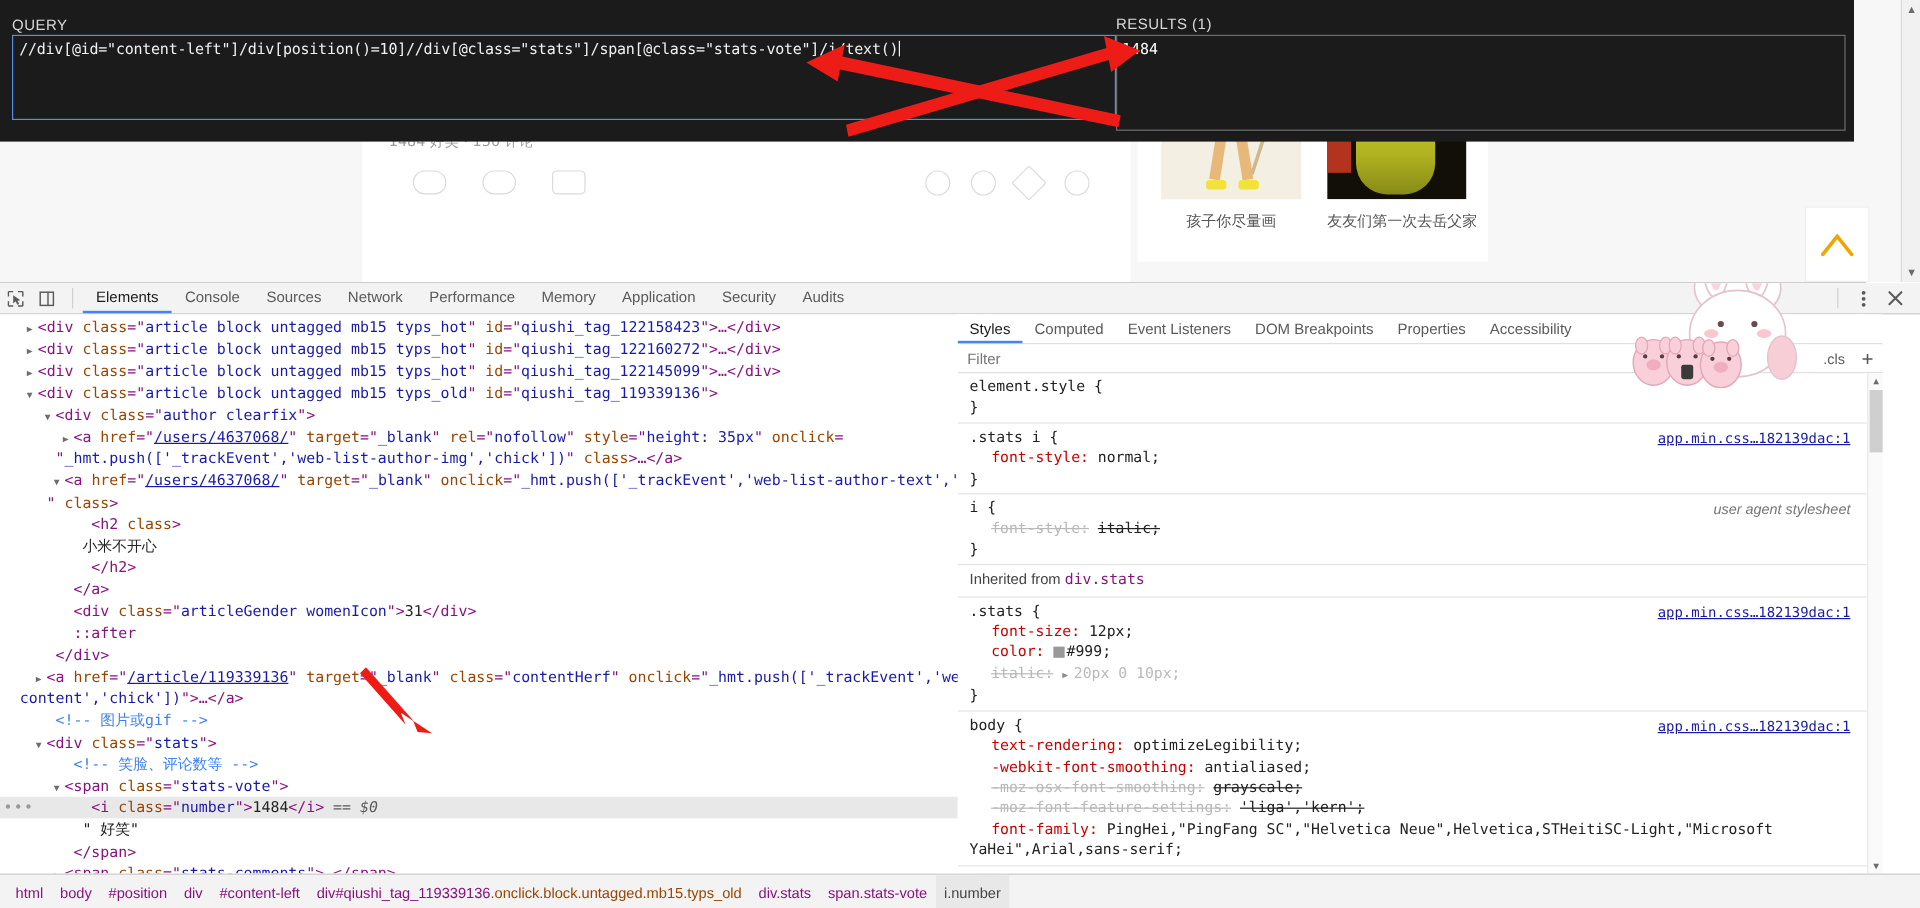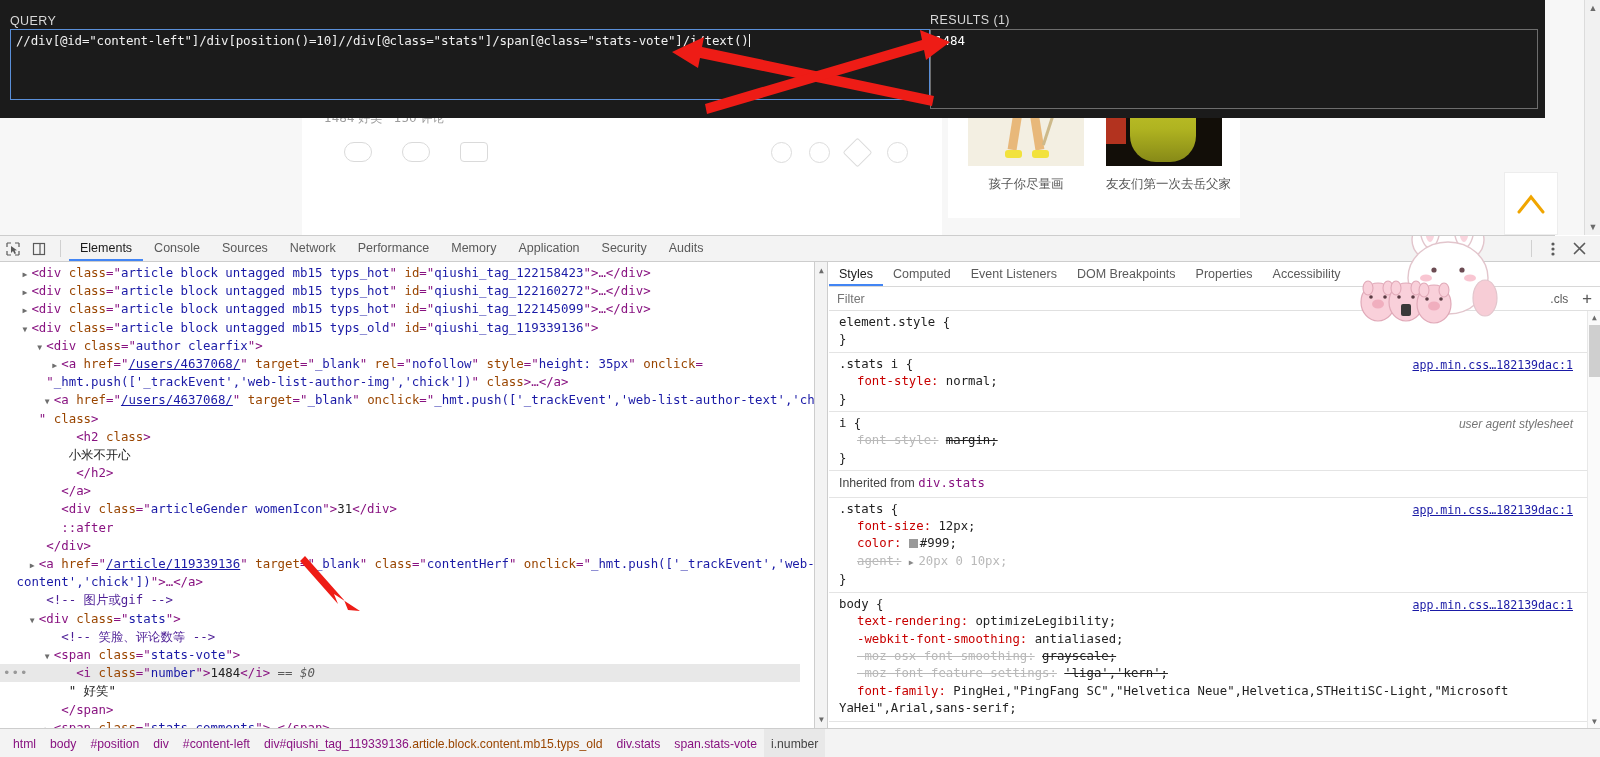--- a/index.html
+++ b/index.html
@@ -182,21 +182,21 @@
   #dom-code {
     position:absolute; left:0; top:0; width:800px;
     white-space:pre; padding-top:2px;
   }
   .ln { position:relative; height:18.2px; padding-left:0; }
   .ln.sel { background:#e8e8e8; }
   .tri { display:inline-block; width:9px; color:#6e6e6e; font-size:8px; }
   .tag { color:#881280; }
   .attr { color:#994500; }
   .val { color:#1a1aa6; }
-  .cmt { color:#4c1d95; }
+  .cmt { color:#3b82f6; }
   .txt { color:#222; }
   .lnk { color:#1a1aa6; text-decoration:underline; }
   .sel0 { color:#5a5a5a; font-style:italic; }
   .dots { position:absolute; left:3px; color:#999; letter-spacing:1px; }
 
   
   .dom-sb {
     position:absolute; right:0; top:26px; width:13px; height:466px;
     background:#fafafa; border-left:1px solid #e2e2e2;
   }
@@ -216,21 +216,21 @@
     background:#f3f3f3; border-left:1px solid #cdcdcd; border-right:1px solid #cdcdcd;
   }
   #splitter .sbarrow {
     position:absolute; left:0; width:13px; height:13px; text-align:center;
     line-height:13px; font-size:8px; color:#6b6b6b;
   }
   #splitter .sbarrow.up { top:2px; } #splitter .sbarrow.down { bottom:2px; }
 
   
   #styles-pane {
-    position:absolute; left:829px; top:26px; width:771px; height:466px;
+    position:absolute; left:798px; top:26px; width:771px; height:466px;
     background:#ffffff; overflow:hidden;padding-left:44px;
   }
   #styles-tabs {
     position:absolute; left:0; top:0; width:771px; height:25px;
     background:#ffffff; border-bottom:1px solid #d8d8d8;
     display:flex; align-items:center;
   }
   .st-tab {
     font-family:"Liberation Sans", sans-serif; font-size:12.5px;
     color:#5a5a5a; padding:0 10px; height:24px; line-height:24px; white-space:nowrap;
@@ -476,30 +476,30 @@
         </div>
         <div class="rule">
           <a class="rule-src">app.min.css…182139dac:1</a>
           <div><span class="sel-name">.stats i {</span></div>
           <div><span class="prop">font-style:</span><span> </span><span class="pval">normal;</span></div>
           <div>}</div>
         </div>
         <div class="rule">
           <a class="rule-src ua">user agent stylesheet</a>
           <div><span class="sel-name">i {</span></div>
-          <div><span class="prop inactive">font-style:</span><span> </span><span class="pval strike">margin;</span></div>
+          <div><span class="prop inactive">font-style:</span><span> </span><span class="pval strike">italic;</span></div>
           <div>}</div>
         </div>
         <div class="inherit-hdr"><span>Inherited from </span><span class="elsel">div.stats</span></div>
         <div class="rule">
           <a class="rule-src">app.min.css…182139dac:1</a>
           <div><span class="sel-name">.stats {</span></div>
           <div><span class="prop">font-size:</span><span> </span><span class="pval">12px;</span></div>
           <div><span class="prop">color:</span><span> </span><span class="swatch" style="background: rgb(153, 153, 153);"></span><span class="pval">#999;</span></div>
-          <div><span class="prop inactive">agent:</span><span> </span><span class="expander">▶ </span><span class="pval g">20px 0 10px;</span></div>
+          <div><span class="prop inactive">italic:</span><span> </span><span class="expander">▶ </span><span class="pval g">20px 0 10px;</span></div>
           <div>}</div>
         </div>
         <div class="rule">
           <a class="rule-src">app.min.css…182139dac:1</a>
           <div><span class="sel-name">body {</span></div>
           <div><span class="prop">text-rendering:</span><span> </span><span class="pval">optimizeLegibility;</span></div>
           <div><span class="prop">-webkit-font-smoothing:</span><span> </span><span class="pval">antialiased;</span></div>
           <div><span class="prop inactive">-moz-osx-font-smoothing:</span><span> </span><span class="pval strike">grayscale;</span></div>
           <div><span class="prop inactive">-moz-font-feature-settings:</span><span> </span><span class="pval strike">'liga','kern';</span></div>
           <div><span class="prop">font-family:</span><span> </span><span class="pval">PingHei,"PingFang SC","Helvetica Neue",Helvetica,STHeitiSC-Light,"Microsoft YaHei",Arial,sans-serif;</span></div>
@@ -511,21 +511,21 @@
       <div class="sbarrow down">▼</div>
     </div>
   </div>
 
   <div id="breadcrumb">
       <div class="bc-item">html</div>
       <div class="bc-item">body</div>
       <div class="bc-item">#position</div>
       <div class="bc-item">div</div>
       <div class="bc-item">#content-left</div>
-      <div class="bc-item"><span>div#qiushi_tag_119339136</span><span class="low">.article.block.content.mb15.typs_old</span></div>
+      <div class="bc-item"><span>div#qiushi_tag_119339136</span><span class="low">.onclick.block.untagged.mb15.typs_old</span></div>
       <div class="bc-item">div.stats</div>
       <div class="bc-item">span.stats-vote</div>
       <div class="bc-item sel">i.number</div>
     </div>
 </div>
 
 <svg class="arrow" style="left:300px; top:556px;" width="60" height="62">
   <g transform="translate(60,0) scale(-1,1)">
     <polygon points="0,55 26,38 22,48 60,5 55,0 16,44 12,54" fill="#ee1c16"></polygon>
   </g>

